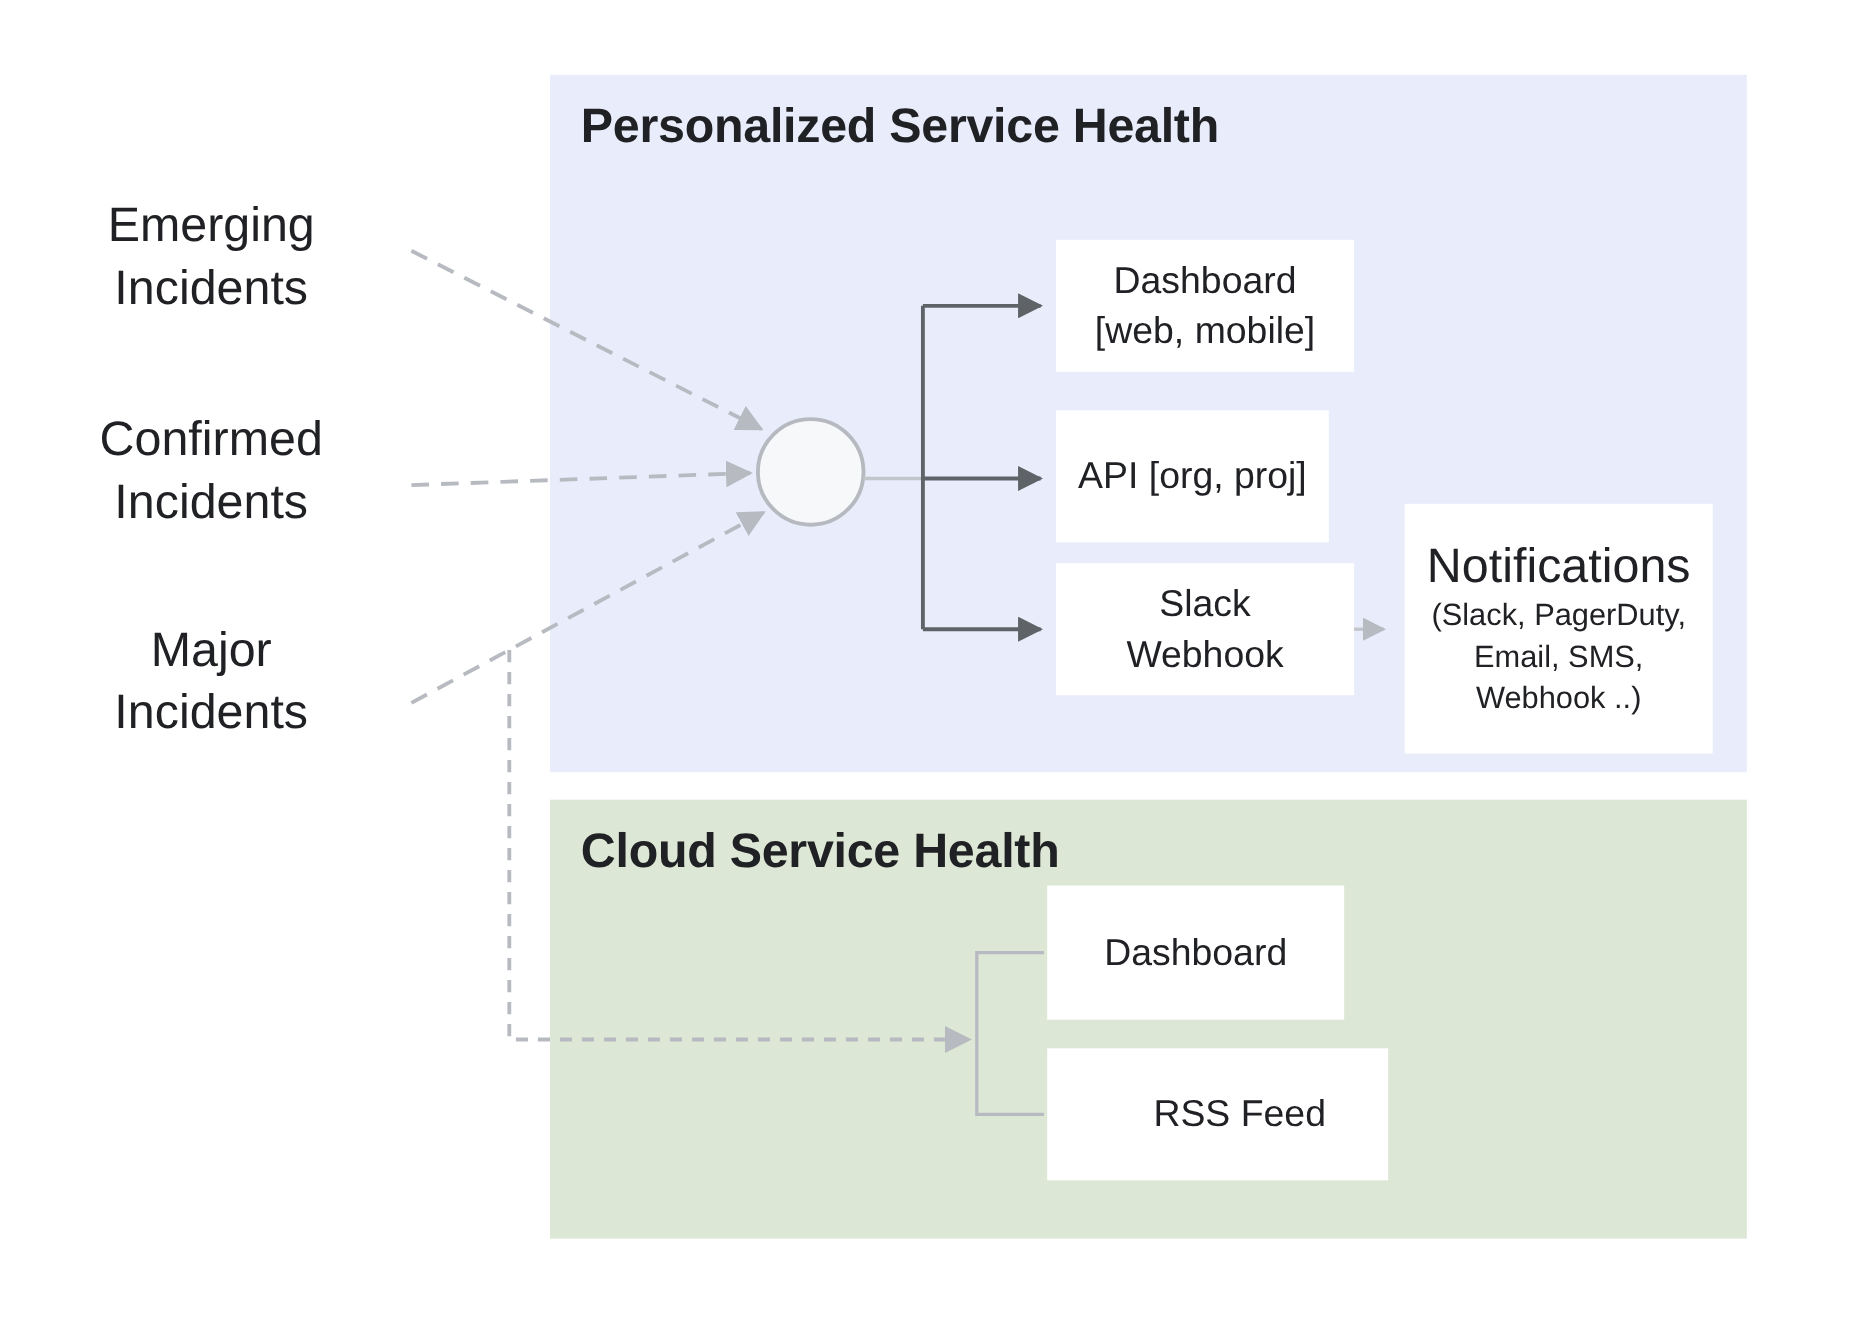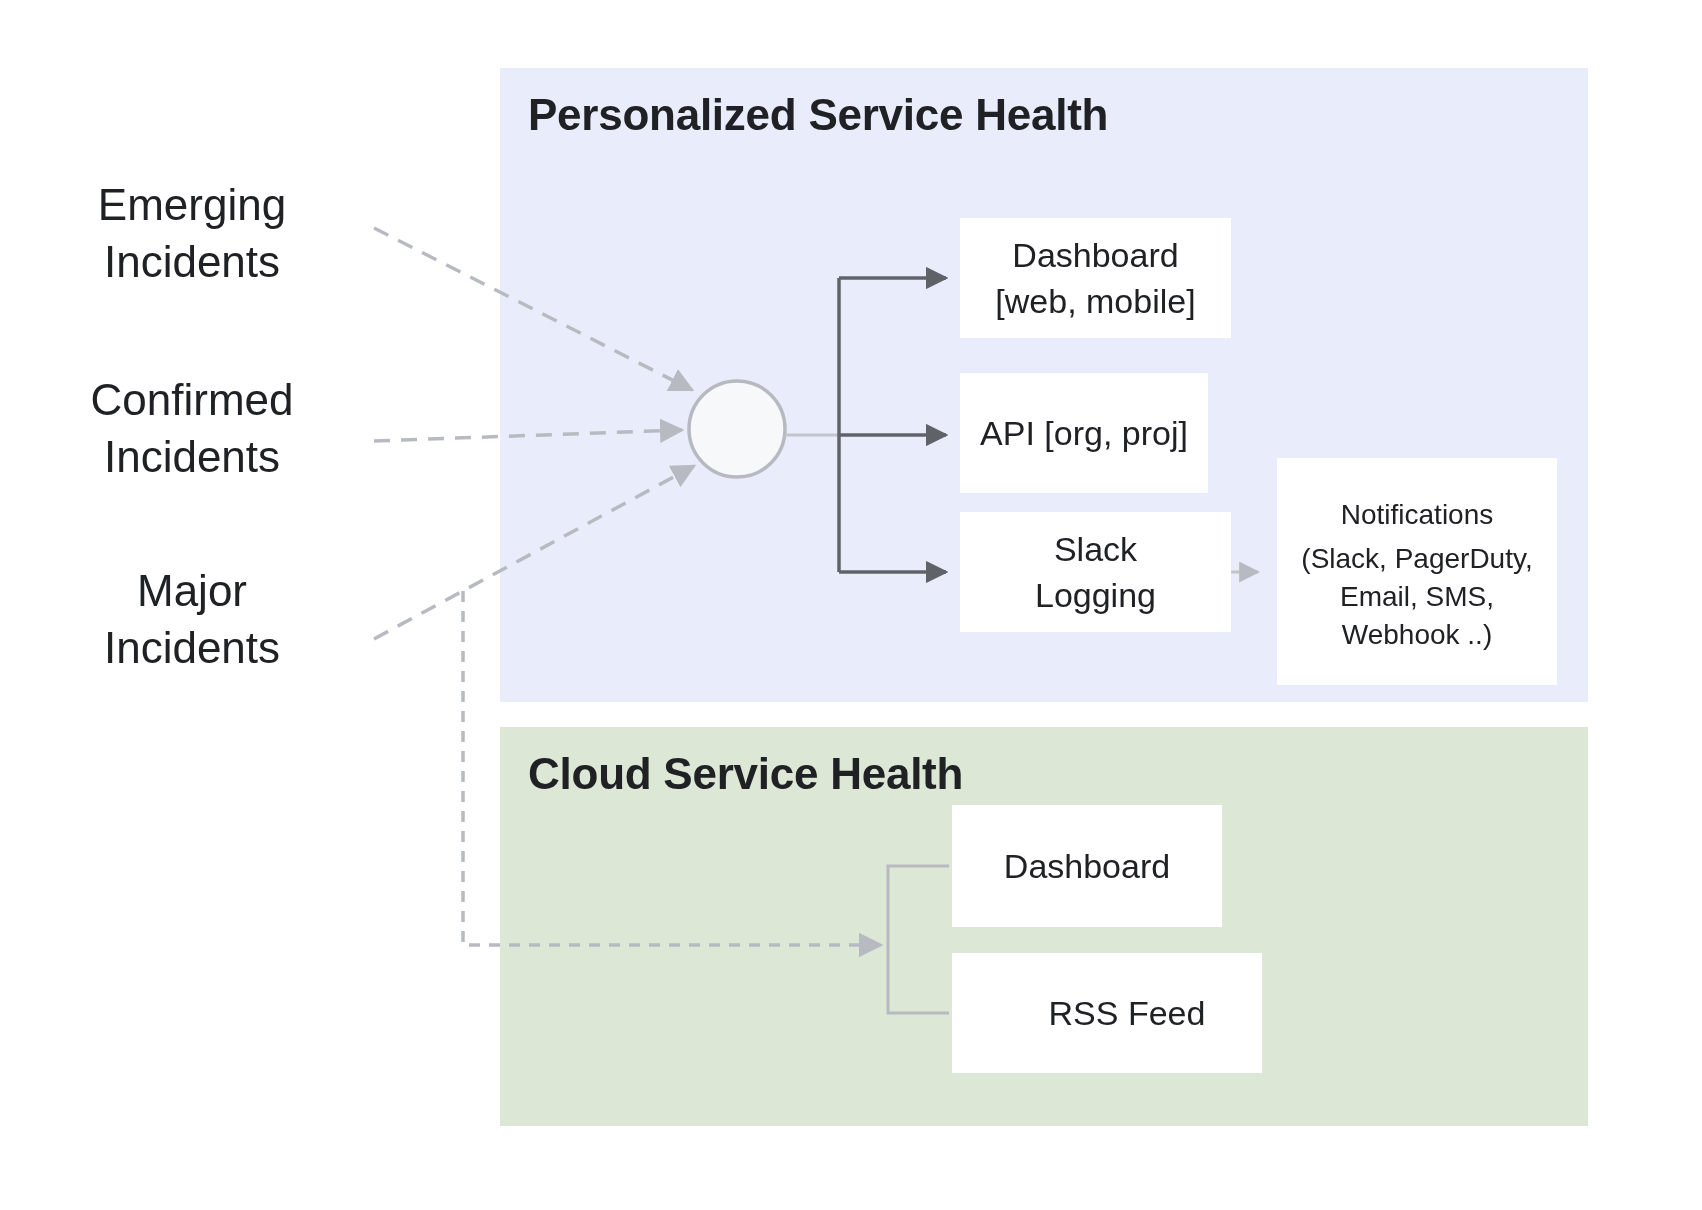--- a/index.html
+++ b/index.html
@@ -24,21 +24,21 @@
     text-align:center;font-size:44px;font-weight:400;
     line-height:57px;color:var(--text,#202124);
   }
   .src span{display:block;}
   .card{
     position:absolute;background:var(--card-bg,#ffffff);
     display:flex;flex-direction:column;align-items:center;justify-content:center;
     text-align:center;font-size:34px;line-height:46px;color:var(--text,#202124);
   }
   .card span{display:block;}
-  .card .notif-title{font-size:28px;line-height:50px;}
+  .card .notif-title{font-size:44px;line-height:50px;}
   .card .notif-sub{font-size:28px;line-height:38px;}
   .overlay{position:absolute;left:0;top:0;pointer-events:none;}
   .dash-line{stroke:var(--dashed-connector,#b7bbc1);stroke-width:3.5;fill:none;stroke-dasharray:16 11;}
   .branch-line{stroke:var(--dashed-connector,#b7bbc1);stroke-width:3.5;fill:none;stroke-dasharray:11 9;}
   .solid-line{stroke:var(--solid-connector,#5f6368);stroke-width:3.5;fill:none;}
   .light-line{stroke:var(--light-connector,#c2c5ca);stroke-width:3;fill:none;}
   .bracket{stroke:var(--dashed-connector,#b7bbc1);stroke-width:3;fill:none;}
   .node{fill:var(--node-fill,#f7f8fa);stroke:var(--node-border,#b6bac0);stroke-width:3.5;}
 </style>
 </head>
@@ -69,21 +69,21 @@
 
   <div class="card" style="left:960px;top:218px;width:271px;height:120px;">
     <span>Dashboard</span>
     <span>[web, mobile]</span>
   </div>
   <div class="card" style="left:960px;top:373px;width:248px;height:120px;">
     <span>API [org, proj]</span>
   </div>
   <div class="card" style="left:960px;top:512px;width:271px;height:120px;">
     <span>Slack</span>
-    <span>Logging</span>
+    <span>Webhook</span>
   </div>
   <div class="card" style="left:1277px;top:458px;width:280px;height:227px;">
     <span class="notif-title">Notifications</span>
     <span class="notif-sub">(Slack, PagerDuty,</span>
     <span class="notif-sub">Email, SMS,</span>
     <span class="notif-sub">Webhook ..)</span>
   </div>
 
   <div class="card" style="left:952px;top:805px;width:270px;height:122px;">
     <span>Dashboard</span>

